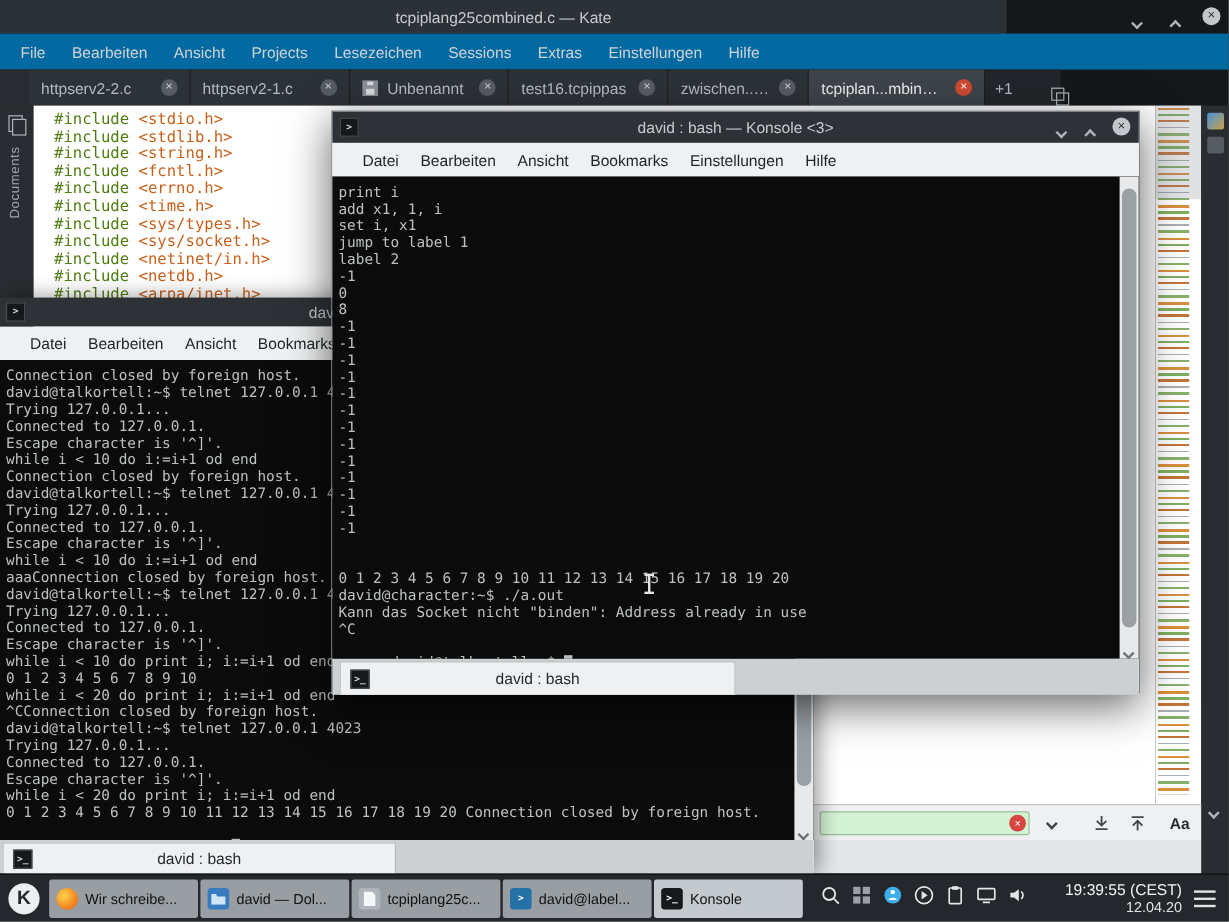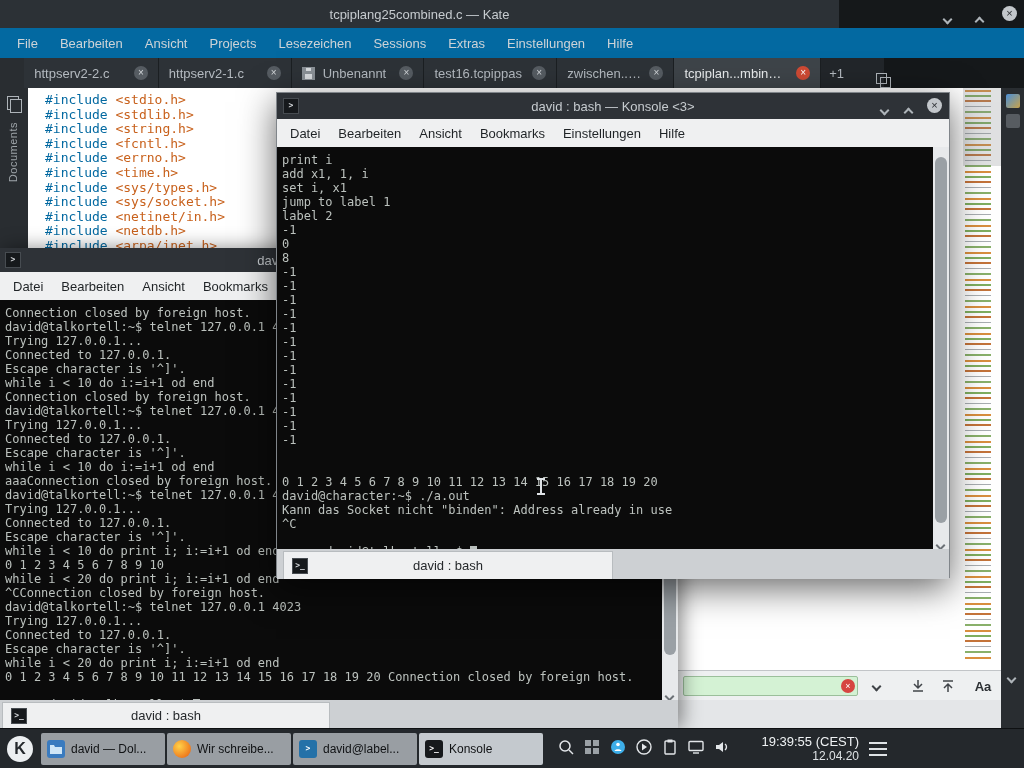--- a/index.html
+++ b/index.html
@@ -31,37 +31,37 @@
 .copyic{position:relative;width:13px;height:13px}
 .copyic::before,.copyic::after{content:"";position:absolute;width:9px;height:9px;border:1.5px solid #aeb4b9}
 .copyic::before{left:0;top:0}.copyic::after{left:4px;top:4px}
 .kate-dock{left:0;top:88px;width:28px;height:640px;background:#292d31}
 .pages{position:relative;width:14px;height:16px;margin:8px auto 10px}
 .pages::before,.pages::after{content:"";position:absolute;border:1px solid #aeb4b9;background:#292d31;width:10px;height:12px}
 .pages::before{left:0;top:0}.pages::after{left:3px;top:3px}
 .vtext{writing-mode:vertical-rl;transform:rotate(180deg);font-size:11px;color:#9ea4a9;letter-spacing:.5px;margin:0 auto;display:block;width:14px}
 .kate-editor{left:28px;top:88px;width:935px;height:582px;background:#fff;padding:5px 0 0 17px}
 .cl{white-space:pre;font-family:"DejaVu Sans Mono",monospace;font-size:13px;line-height:14.6px}
-.cl .inc{color:#0369a1}
+.cl .inc{color:#4d7c0f}
 .cl .hdr{color:#c8611c}
 .kate-minimap{left:963px;top:88px;width:38px;height:582px;background:#fff}
 .mm-stripes{position:absolute;left:2px;top:2px;width:26px;height:572px;background:
  repeating-linear-gradient(180deg,#d98f3f 0 2px,rgba(0,0,0,0) 2px 5px,#7fae60 5px 7px,rgba(0,0,0,0) 7px 10px,#c4743a 10px 12px,rgba(0,0,0,0) 12px 16px,#a9aeb2 16px 17px,rgba(0,0,0,0) 17px 21px,#89b06a 21px 23px,rgba(0,0,0,0) 23px 27px)}
 .mm-view{position:absolute;left:0;top:0;width:38px;height:78px;background:rgba(130,135,140,.25)}
 .kate-right{left:1001px;top:88px;width:23px;height:640px;background:#292d31}
 .rs-ico{width:14px;height:14px;margin:6px auto 0;border-radius:2px}
 .kate-search{left:28px;top:670px;width:973px;height:30px;background:#eef0f1;border-top:1px solid #c2c5c8}
 .kate-status{left:28px;top:700px;width:973px;height:28px;background:#e4e6e8}
 .find-input{position:absolute;left:655px;top:5px;width:175px;height:20px;background:#d4f2d4;border:1px solid #9bbf9b;border-radius:2px;font-size:12px;padding:0 18px 0 6px;outline:none}
 .clear-red{position:absolute;left:813px;top:8px;width:14px;height:14px;border-radius:50%;background:#d64541;color:#fff;font-size:9px;line-height:14px;text-align:center}
 .sbtn{position:absolute;top:3px;width:24px;height:24px;display:flex;align-items:center;justify-content:center;border-radius:2px}
 .svgic{display:block}
 
 .kwin-title{color:#c6cbcf;font-size:13px;background:#2e3237;position:relative;display:flex;align-items:center;justify-content:center}
-.kwin-menu{background:#eff0f1;color:#1f2326;font-size:13px;display:flex;align-items:center;padding-left:4px}
+.kwin-menu{background:#eff0f1;color:#1f2326;font-size:13px;display:flex;align-items:center;padding-left:16px}
 .kwin-menu .mi{padding:0 9px}
 .term{background:#0b0b0b;position:relative;overflow:hidden}
 .tl{height:14px;white-space:pre;font-family:"DejaVu Sans Mono",monospace;font-size:12px;line-height:14px;color:#bcc2be}
 .cursor{display:inline-block;width:7px;height:12px;background:#b9bfbc;margin-left:7px;vertical-align:-2px}
 .cursor.hollow{background:transparent;border:1px solid #b9bfbc}
 .sb{position:absolute;top:0;right:0;width:16px;background:#e7e9eb}
 .sb-thumb{position:absolute;left:2px;width:12px;border-radius:6px;background:#9aa0a5}
 .term-ico{width:16px;height:16px;background:#16191c;border:1px solid #474c51;color:#d7dadd;font-family:"DejaVu Sans Mono",monospace;font-size:8px;line-height:14px;font-weight:bold;text-align:center}
 .kterm-tabbar{background:#cdd0d3;position:relative}
 .kterm-tab{position:absolute;top:2px;bottom:0;background:#eff0f1;display:flex;align-items:center;justify-content:center;font-size:13px;color:#26292c;border:1px solid #b8bcbf;border-bottom:none}
@@ -328,30 +328,38 @@
   </div>
 </div>
 
 <div class="ibeam"></div>
 
 <div class="abs taskbar">
   <div class="launcher">
     <div class="launch-circ">K</div>
   </div>
   <div class="task">
+    <span class="ticon" style="background:radial-gradient(circle at 35% 35%,#ffd24a,#e8590c);border-radius:50%"></span>
+    <span>Wir schreibe...</span>
+  </div>
+  <div class="task">
     <span class="ticon" style="background:#3a7bbf">
       <svg width="12" height="10" viewBox="0 0 12 10">
           <path d="M0 1h4l1 2h7v7H0z" fill="#cfe6f7"></path>
         </svg>
     </span>
     <span>david — Dol...</span>
   </div>
   <div class="task">
-    <span class="ticon" style="background:radial-gradient(circle at 35% 35%,#ffd24a,#e8590c);border-radius:50%"></span>
-    <span>Wir schreibe...</span>
+    <span class="ticon" style="background:#aeb4b9">
+      <svg width="10" height="12" viewBox="0 0 10 12">
+          <path d="M0 0h7l3 3v9H0z" fill="#f4f6f7"></path>
+        </svg>
+    </span>
+    <span>tcpiplang25c...</span>
   </div>
   <div class="task">
     <span class="ticon" style="background:#2471a8">&gt;</span>
     <span>david@label...</span>
   </div>
   <div class="task active">
     <span class="ticon" style="background:#16191c">&gt;_</span>
     <span>Konsole</span>
   </div>
 

